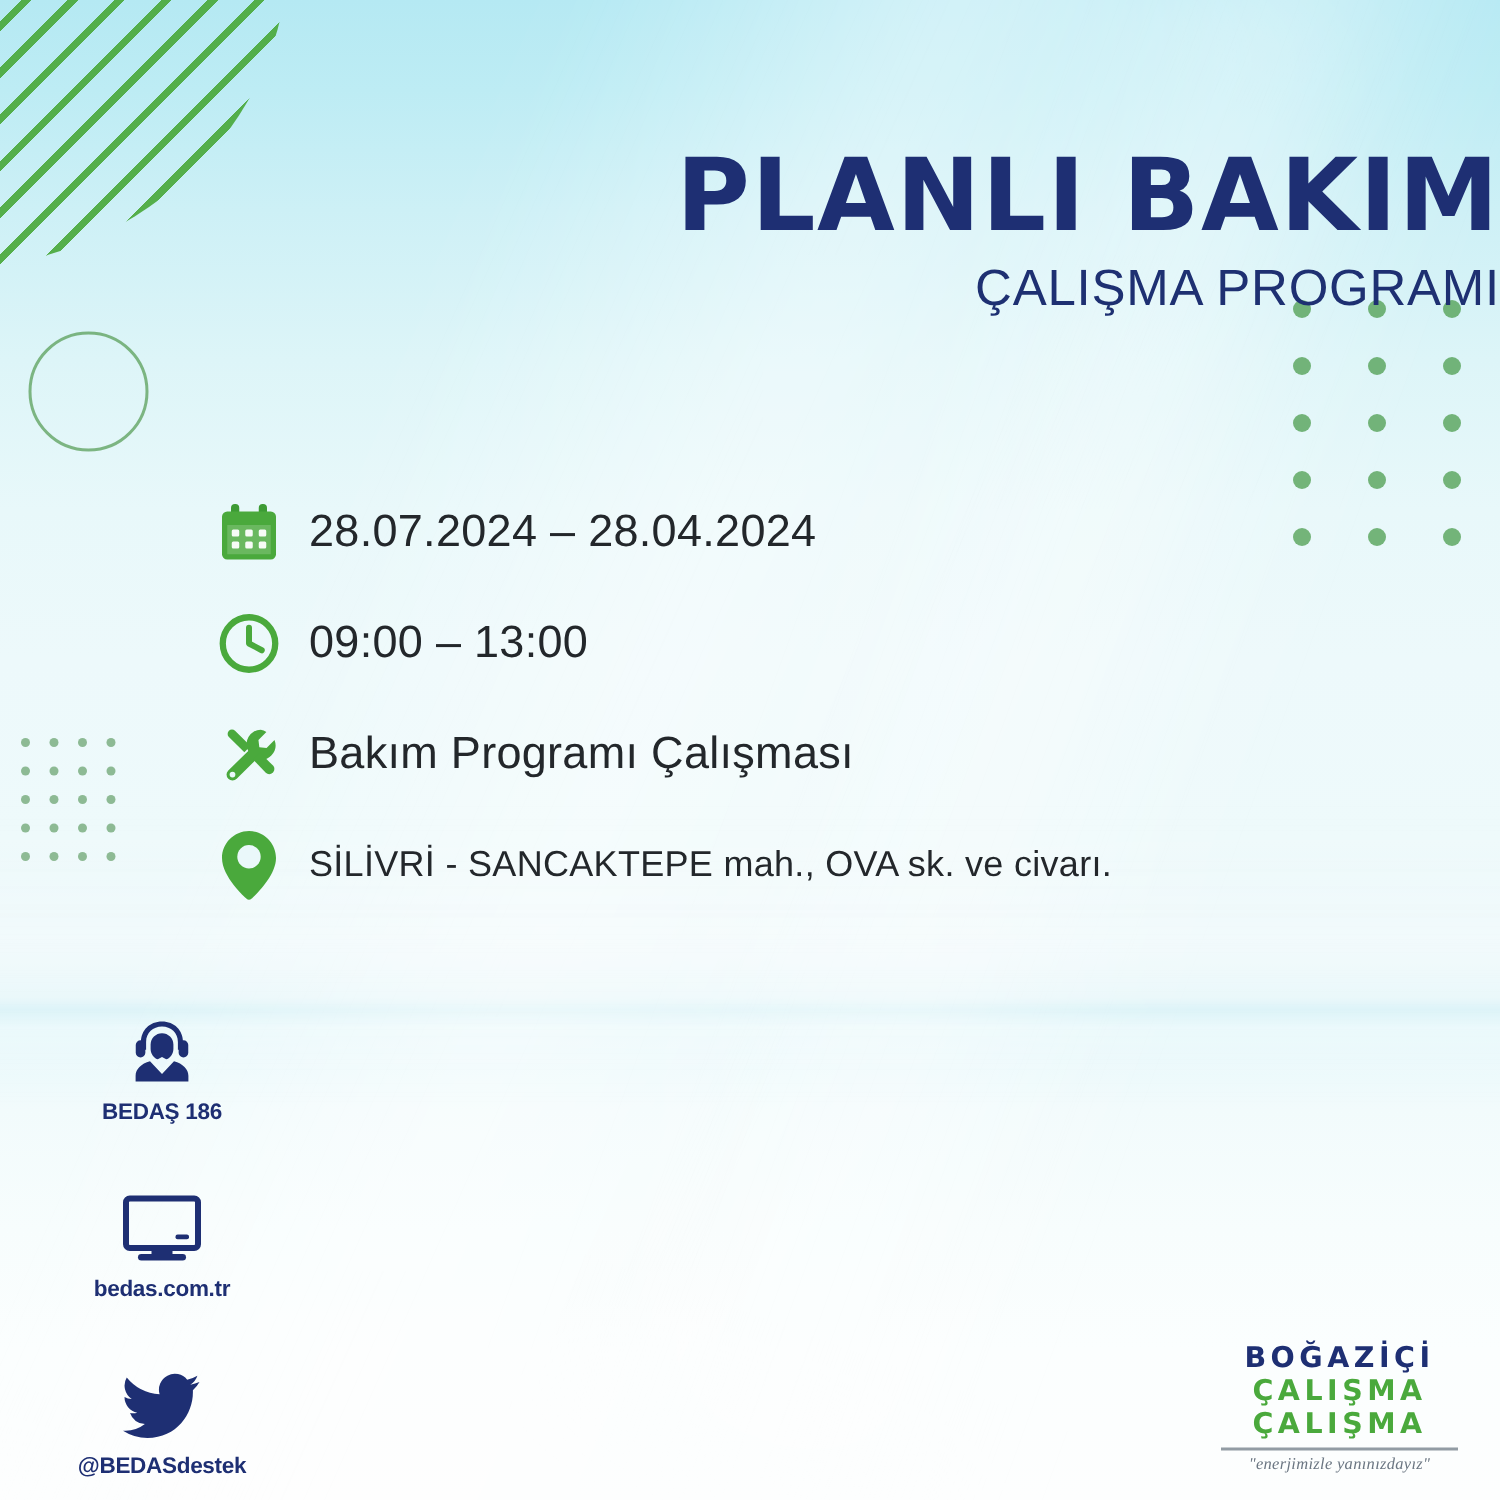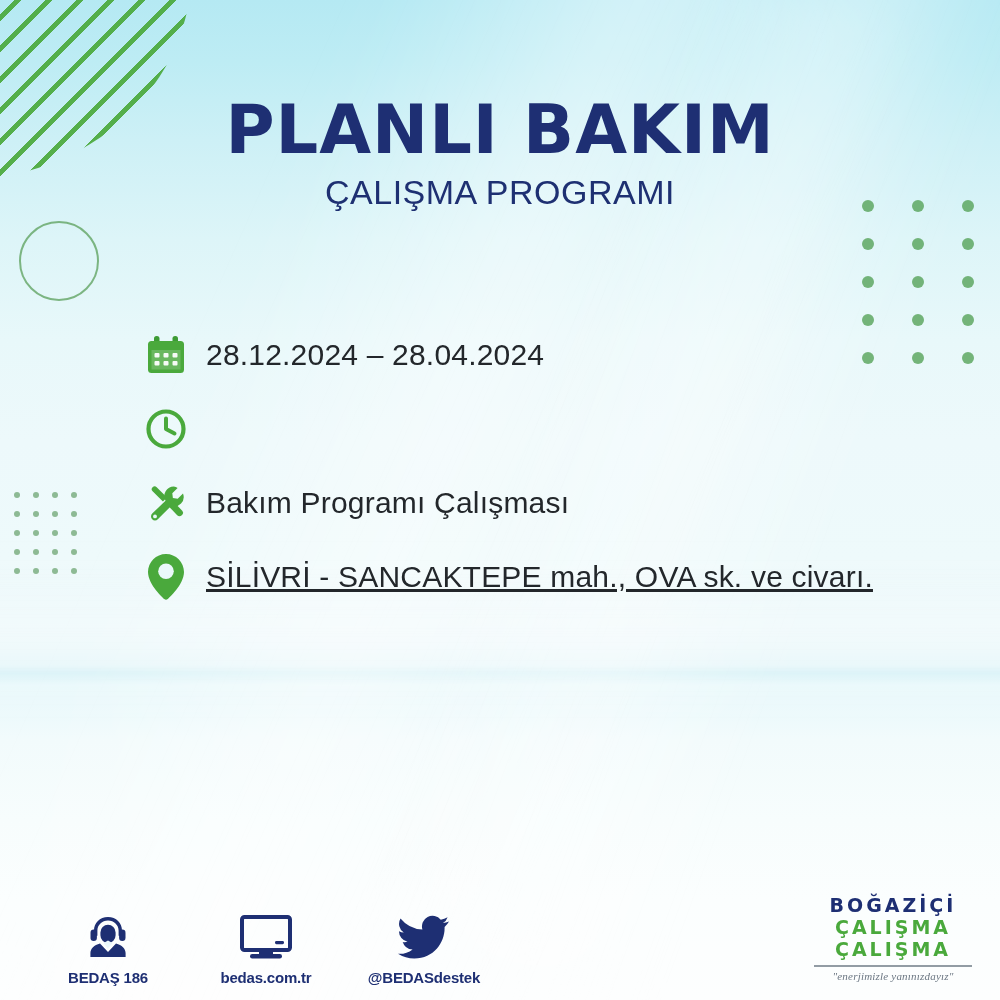--- a/index.html
+++ b/index.html
@@ -115,21 +115,21 @@
   .dotgrid-right span {
     width: 12px; height: 12px;
     background: #52a055;
     opacity: .78;
   }
 
   
   .title-block {
     position: absolute;
     top: 96px; left: 0; width: 1000px;
-    text-align: center;
+    text-align: right;
   }
   .title-main {
     font-family: "DejaVu Sans", sans-serif;
     font-weight: bold;
     font-size: 67px;
     letter-spacing: 1px;
     color: #1e2f73;
     line-height: 1.02;
     margin: 0;
     white-space: nowrap;
@@ -164,29 +164,30 @@
     justify-content: center;
   }
   .info-text {
     font-family: "Liberation Sans", sans-serif;
     font-size: 30px;
     color: #23272b;
     letter-spacing: .2px;
     white-space: nowrap;
     padding-left: 10px;
   }
-  .info-row.location .info-text { font-size: 30px; text-decoration: underline; }
+  .info-row.location .info-text { font-size: 24px; }
 
   
   .footer {
     position: absolute;
     left: 48px; bottom: 14px;
     display: flex;
     align-items: flex-start;
     gap: 38px;
+    flex-direction: column;
   }
   .contact {
     width: 120px;
     text-align: center;
   }
   .contact .c-icon {
     height: 56px;
     display: flex;
     align-items: flex-end;
     justify-content: center;
@@ -306,30 +307,31 @@
           <g fill="#ffffff" opacity="0.95">
             <rect x="10.5" y="20" width="5" height="4.6" rx="1"></rect>
             <rect x="19.5" y="20" width="5" height="4.6" rx="1"></rect>
             <rect x="28.5" y="20" width="5" height="4.6" rx="1"></rect>
             <rect x="10.5" y="28" width="5" height="4.6" rx="1"></rect>
             <rect x="19.5" y="28" width="5" height="4.6" rx="1"></rect>
             <rect x="28.5" y="28" width="5" height="4.6" rx="1"></rect>
           </g>
         </svg>
       </div>
-      <div class="info-text">28.12.2024 – 28.04.2024</div>
+      <div class="info-text">28.07.2024 – 28.04.2024</div>
     </div>
 
     <div class="info-row">
       <div class="info-icon">
         <svg width="44" height="44" viewBox="0 0 44 44">
           <circle cx="22" cy="22" r="17.5" fill="none" stroke="#4aa93c" stroke-width="4.2"></circle>
           <path d="M22 11.5 L22 22 L30.5 26.5" fill="none" stroke="#4aa93c" stroke-width="4" stroke-linecap="round" stroke-linejoin="round"></path>
         </svg>
       </div>
+      <div class="info-text">09:00 – 13:00</div>
     </div>
 
     <div class="info-row">
       <div class="info-icon">
         <svg width="46" height="44" viewBox="0 0 46 44">
           <g fill="#4aa93c">
             <path d="M30.8 5.5 a9.6 9.6 0 0 0 -8.3 14.2 L9.2 32.6 a3.9 3.9 0 0 0 0 5.6 a3.9 3.9 0 0 0 5.6 0 L28.1 25 a9.6 9.6 0 0 0 11.9 -12.6 l-5.3 5.3 l-4.8 -0.6 l-0.6 -4.8 l5.3 -5.3 a9.6 9.6 0 0 0 -3.8 -1.5 z"></path>
             <circle cx="12" cy="35.4" r="1.9" fill="#e8f8fa"></circle>
             <path d="M9.6 6.2 a2.9 2.9 0 0 1 4.1 0 L24 16.4 l-4.1 4.1 L9.6 10.3 a2.9 2.9 0 0 1 0 -4.1 z"></path>
             <path d="M25.8 25.4 l4.6 -4.6 l8.6 8.6 a3.3 3.3 0 0 1 0 4.6 l-0.2 0.2 a3.3 3.3 0 0 1 -4.6 0 z"></path>

